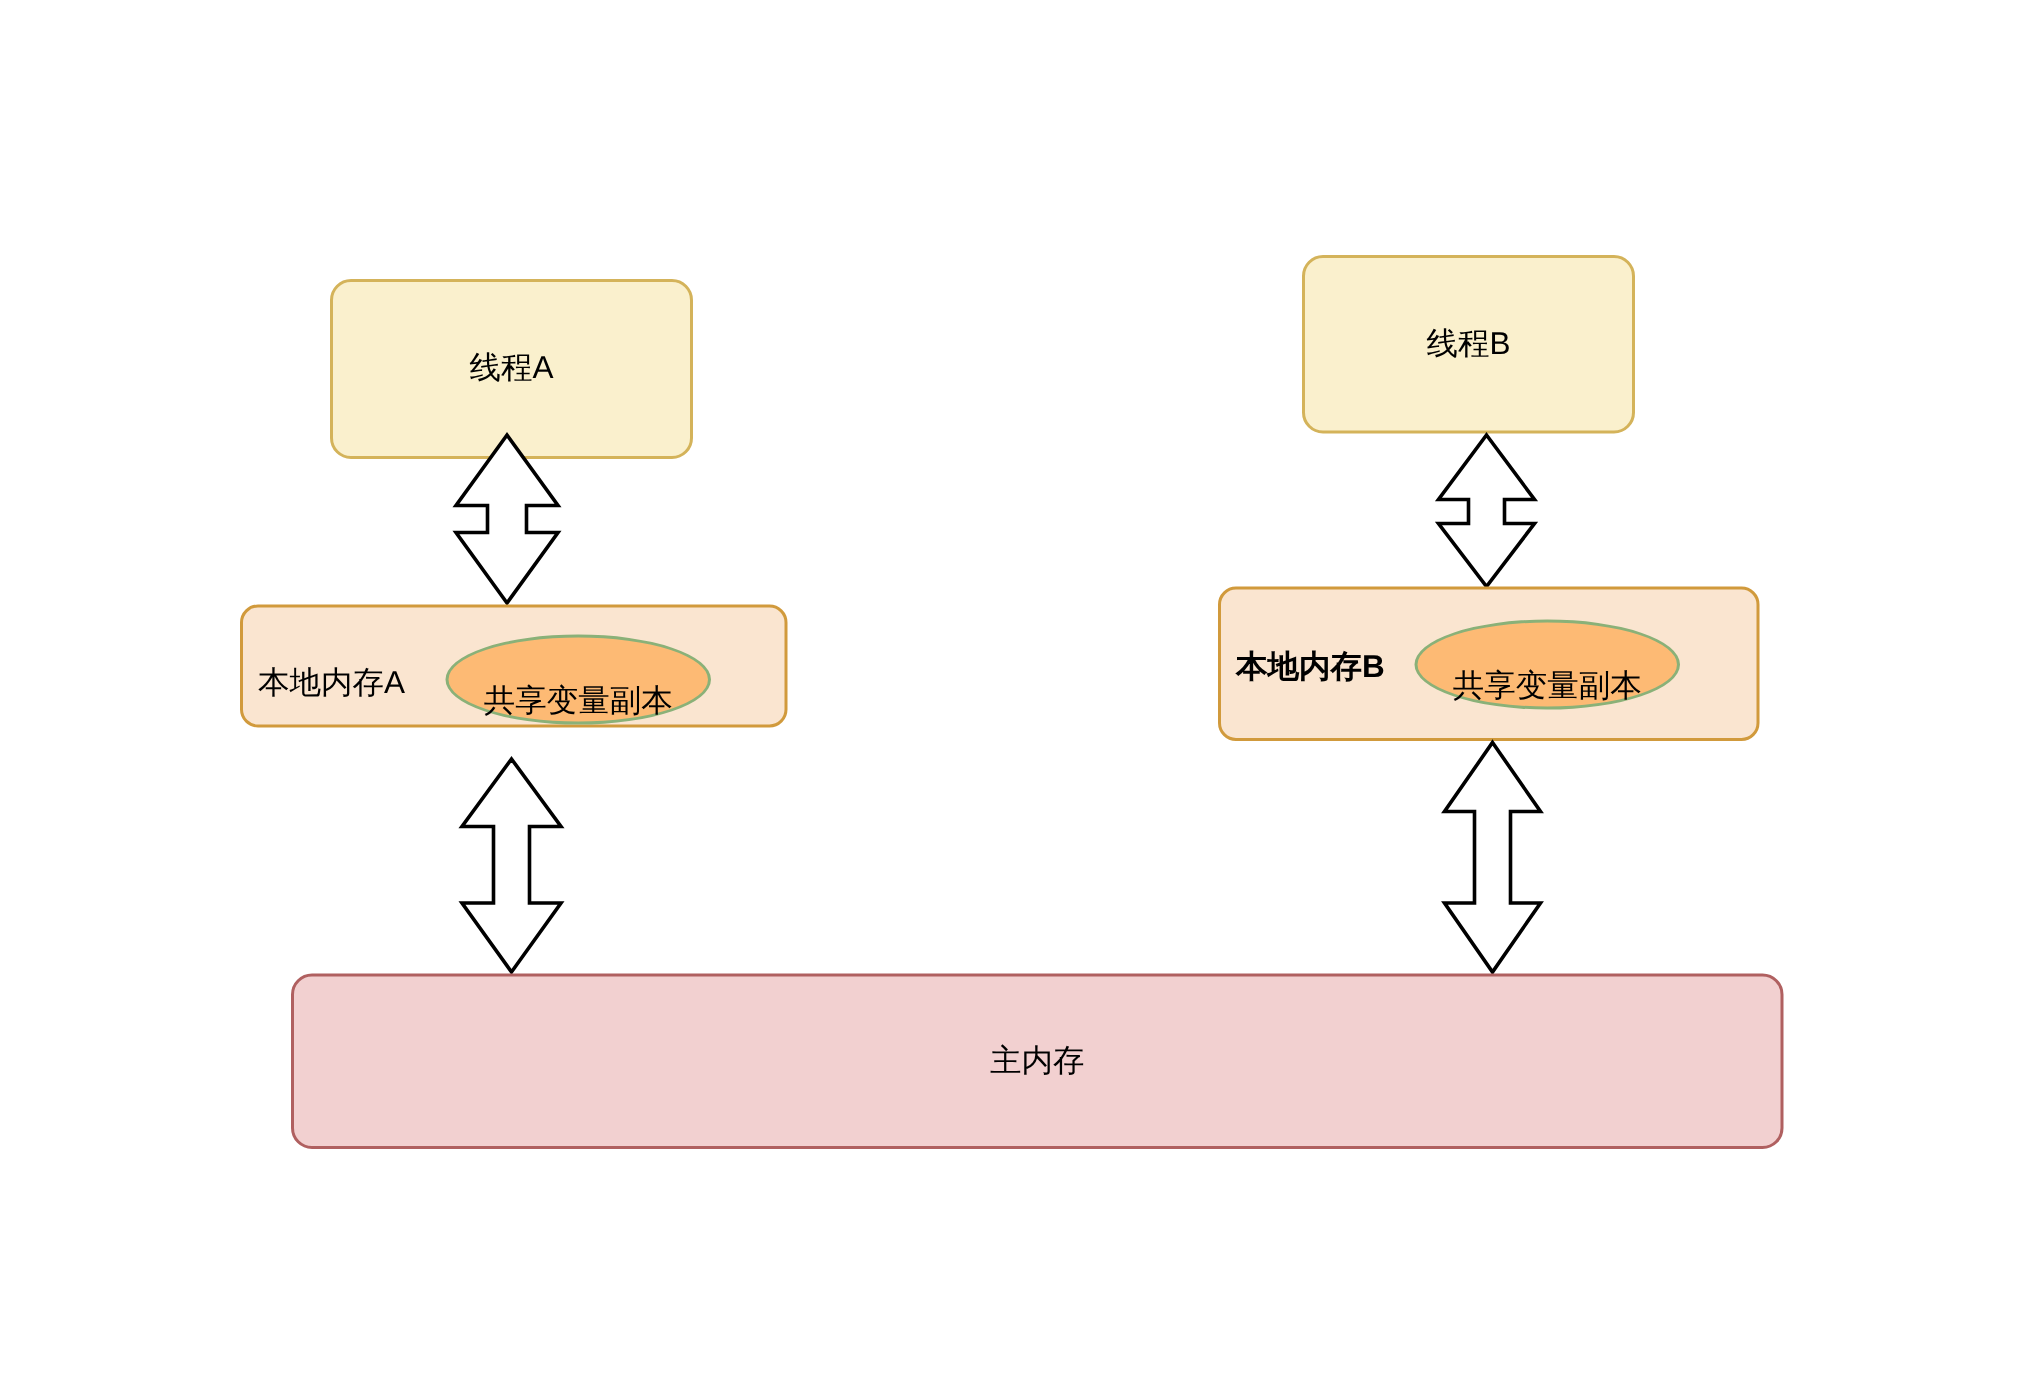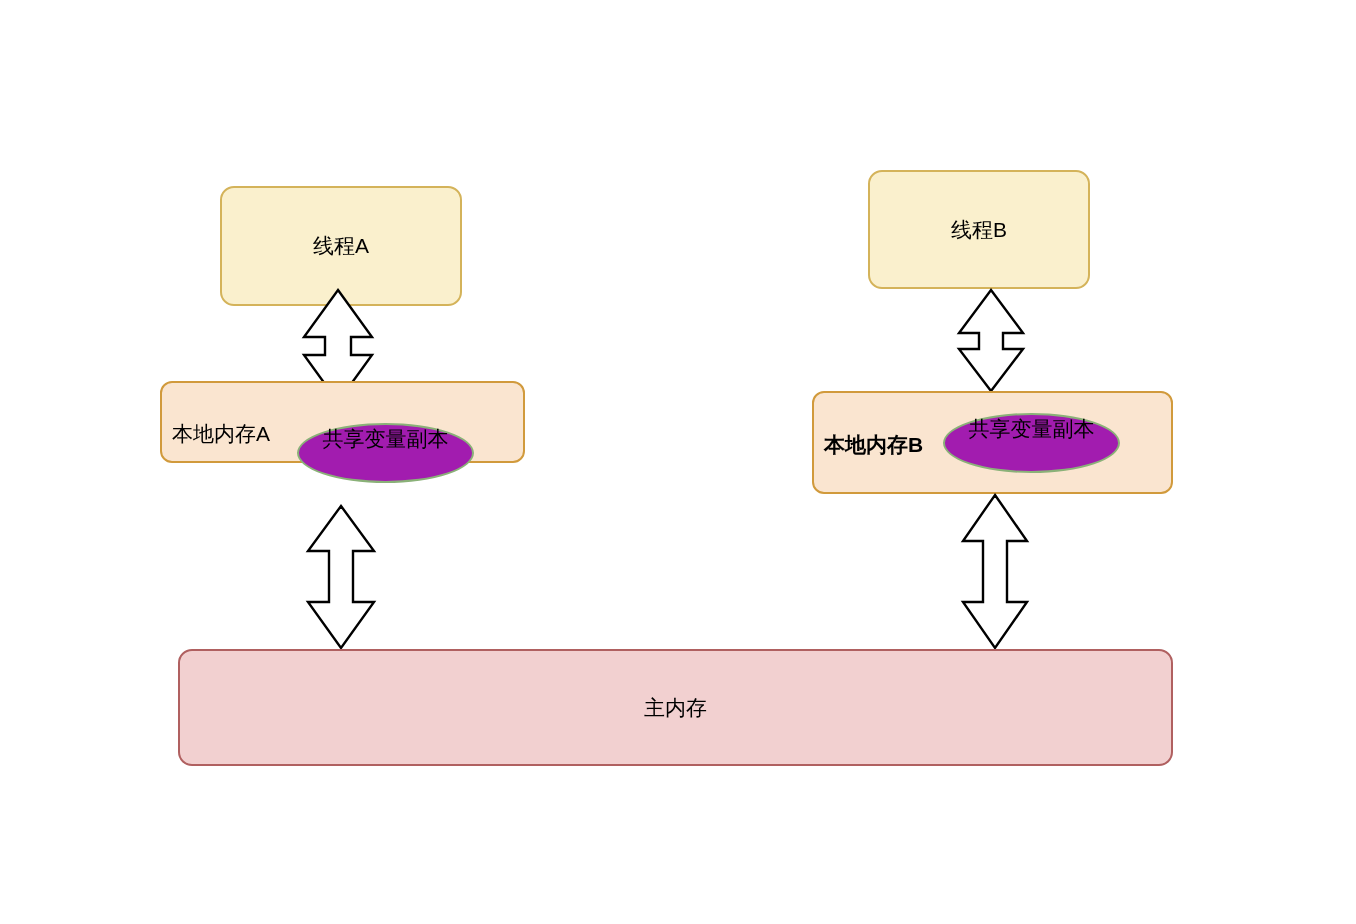--- a/index.html
+++ b/index.html
@@ -45,25 +45,25 @@
   }
   .localmem-label {
     position: absolute;
     font-size: 21px;
     color: #000;
   }
   
   .ellipse {
     position: absolute;
     box-sizing: border-box;
-    background: #a21caf;
+    background: #fdba74;
     border: 2px solid #8ab178;
     border-radius: 50%;
     display: flex;
-    align-items: flex-start;
+    align-items: flex-end;
     justify-content: center;
     font-size: 21px;
     color: #000;
     white-space: nowrap;
   }
   
   .mainmem-box {
     background: #f2d0d0;
     border: 2px solid #b06060;
     border-radius: 14px;
@@ -94,21 +94,21 @@
   </div>
 
   <svg class="arrow-svg" style="left:303px; top:289px; width:70px; height:114px;" viewBox="0 0 70 114">
     <polygon class="arrow-shape" points="35,1 69,48 48,48 48,66 69,66 35,113 1,66 22,66 22,48 1,48"></polygon>
   </svg>
 
   <svg class="arrow-svg" style="left:958px; top:289px; width:66px; height:103px;" viewBox="0 0 66 103">
     <polygon class="arrow-shape" points="33,1 65,44 45,44 45,60 65,60 33,102 1,60 21,60 21,44 1,44"></polygon>
   </svg>
 
-  <div class="node localmem-box" style="left:160px; top:381px; width:365px; height:82px;">
+  <div class="node localmem-box" style="left:160px; top:403px; width:365px; height:82px;">
     <span class="localmem-label" style="left:10px; top:38px;">本地内存A</span>
   </div>
   <div class="ellipse" style="left:297px; top:423px; width:177px; height:60px;">
     <span>共享变量副本</span>
   </div>
 
   <div class="node localmem-box" style="left:812px; top:391px; width:361px; height:103px;">
     <span class="localmem-label" style="left:10px; top:39px;font-weight:bold;">本地内存B</span>
   </div>
   <div class="ellipse" style="left:943px; top:413px; width:177px; height:60px;">
@@ -116,17 +116,17 @@
   </div>
 
   <svg class="arrow-svg" style="left:307px; top:505px; width:68px; height:145px;" viewBox="0 0 68 145">
     <polygon class="arrow-shape" points="34,1 67,46 46,46 46,97 67,97 34,143 1,97 22,97 22,46 1,46"></polygon>
   </svg>
 
   <svg class="arrow-svg" style="left:962px; top:494px; width:66px; height:156px;" viewBox="0 0 66 156">
     <polygon class="arrow-shape" points="33,1 65,47 45,47 45,108 65,108 33,154 1,108 21,108 21,47 1,47"></polygon>
   </svg>
 
-  <div class="node mainmem-box" style="left:178px; top:649px; width:995px; height:117px;">
+  <div class="node mainmem-box" style="left:194px; top:649px; width:995px; height:117px;">
     <span>主内存</span>
   </div>
 
 </div>
 
 </body></html>

